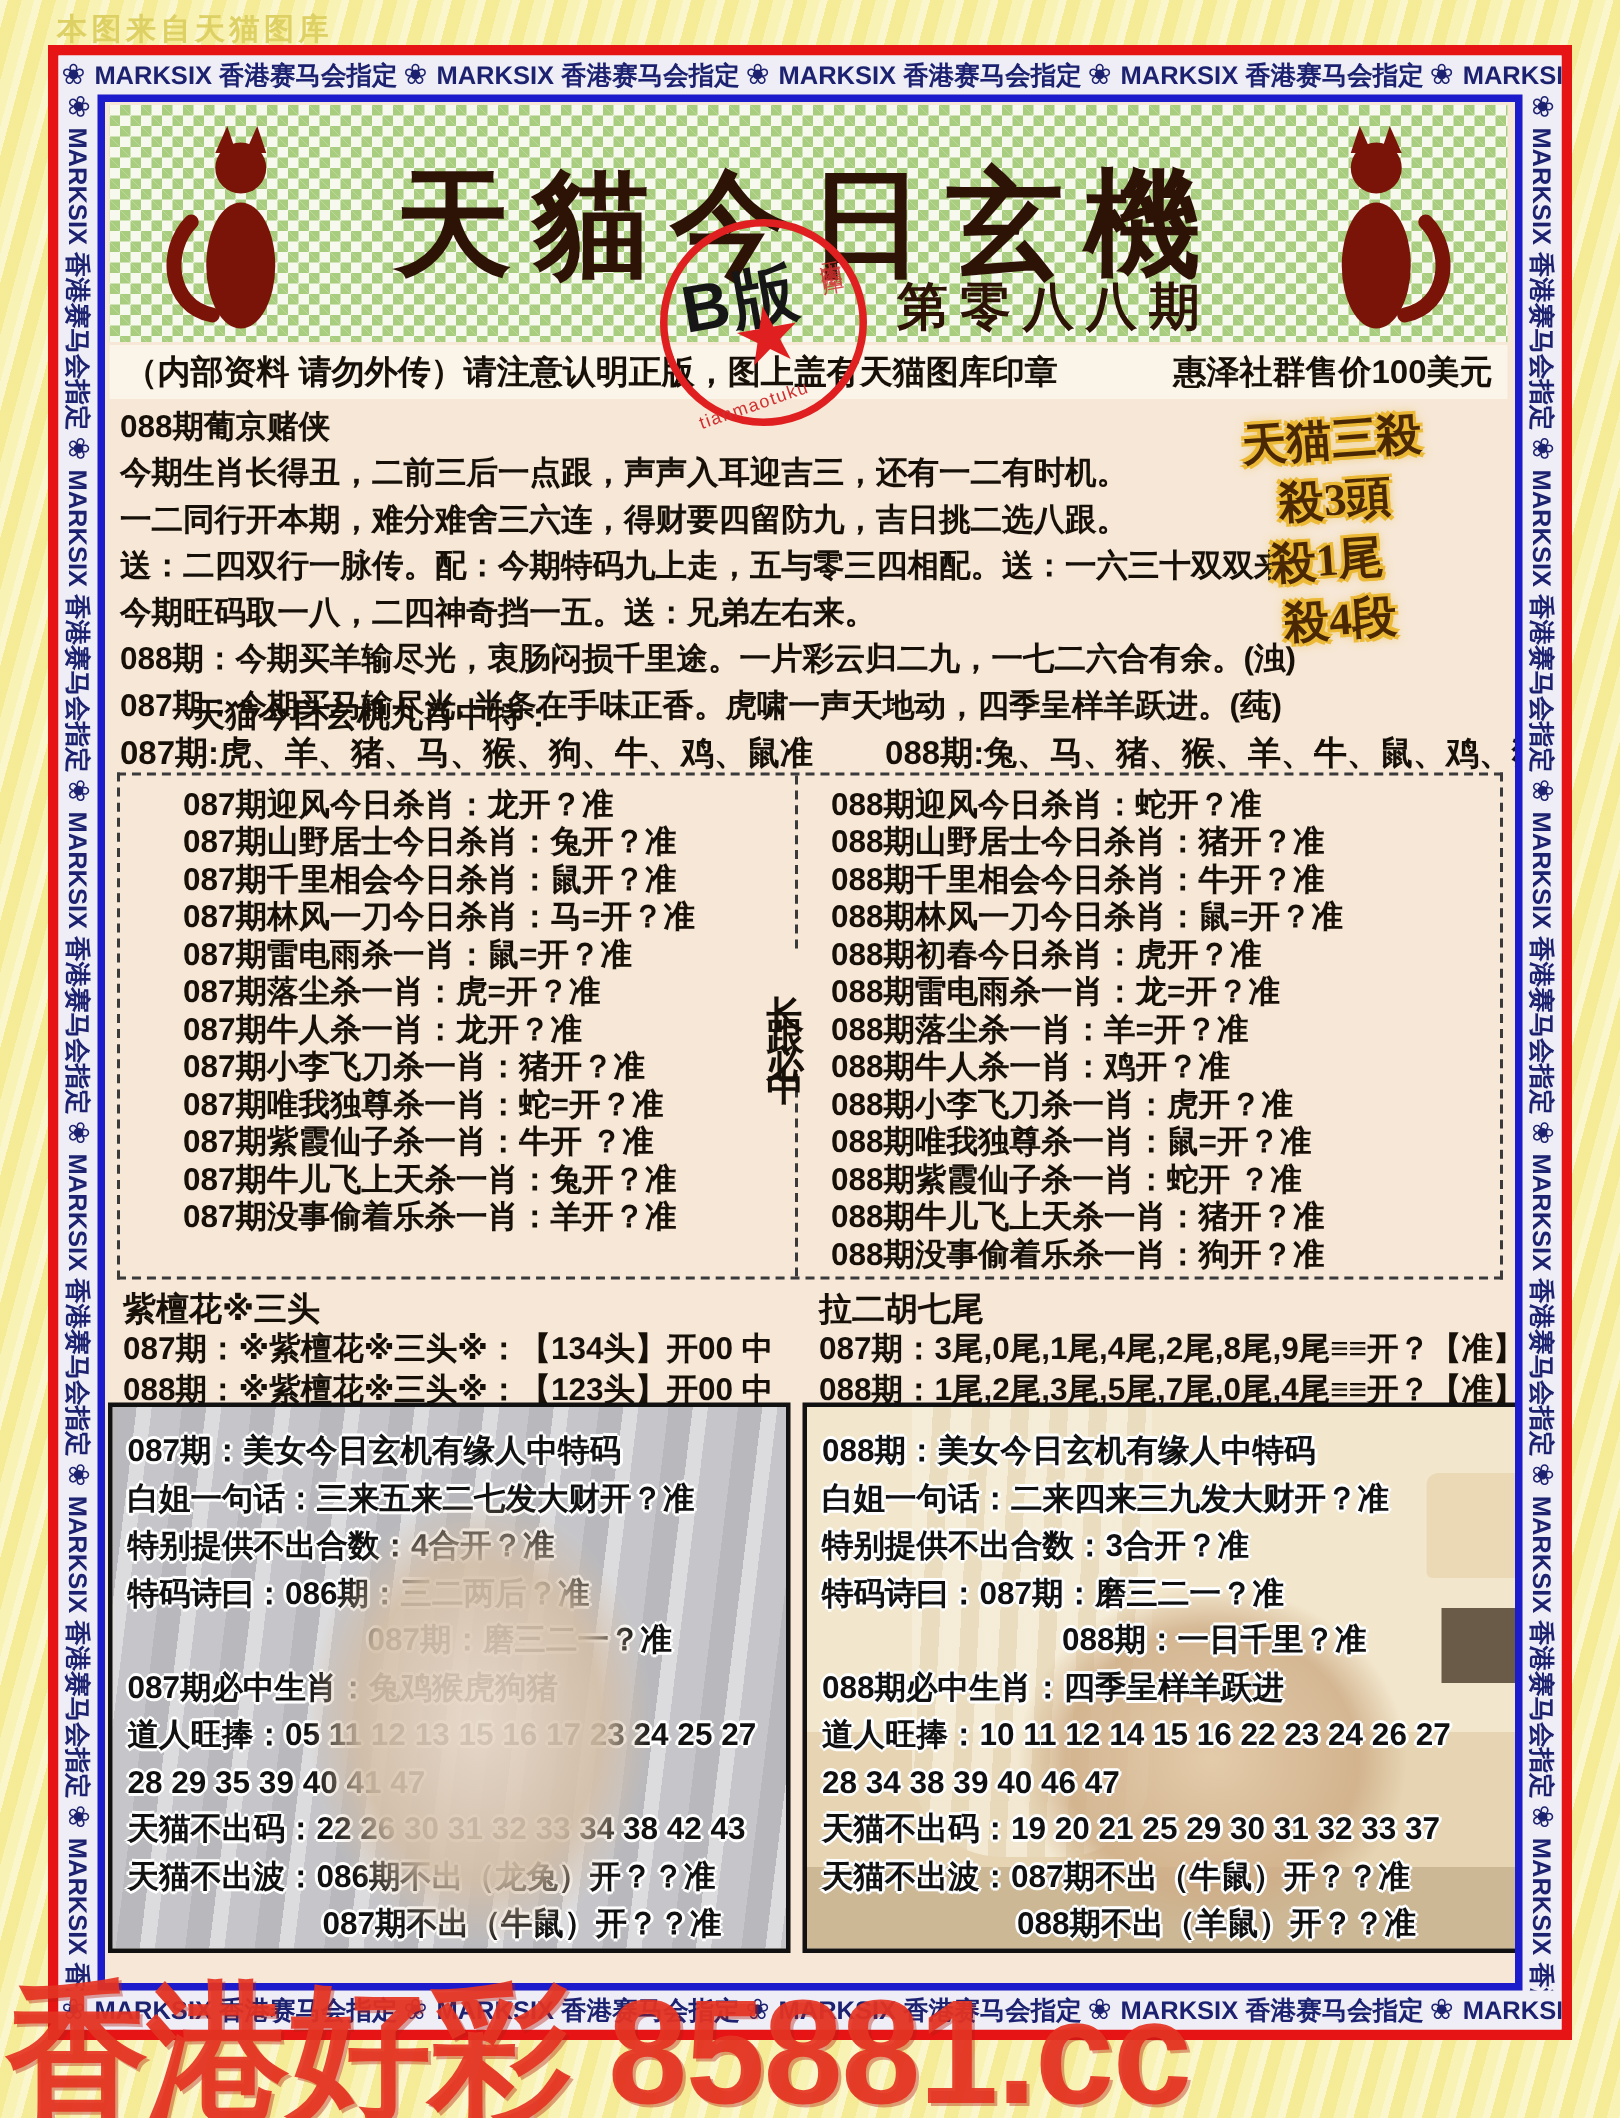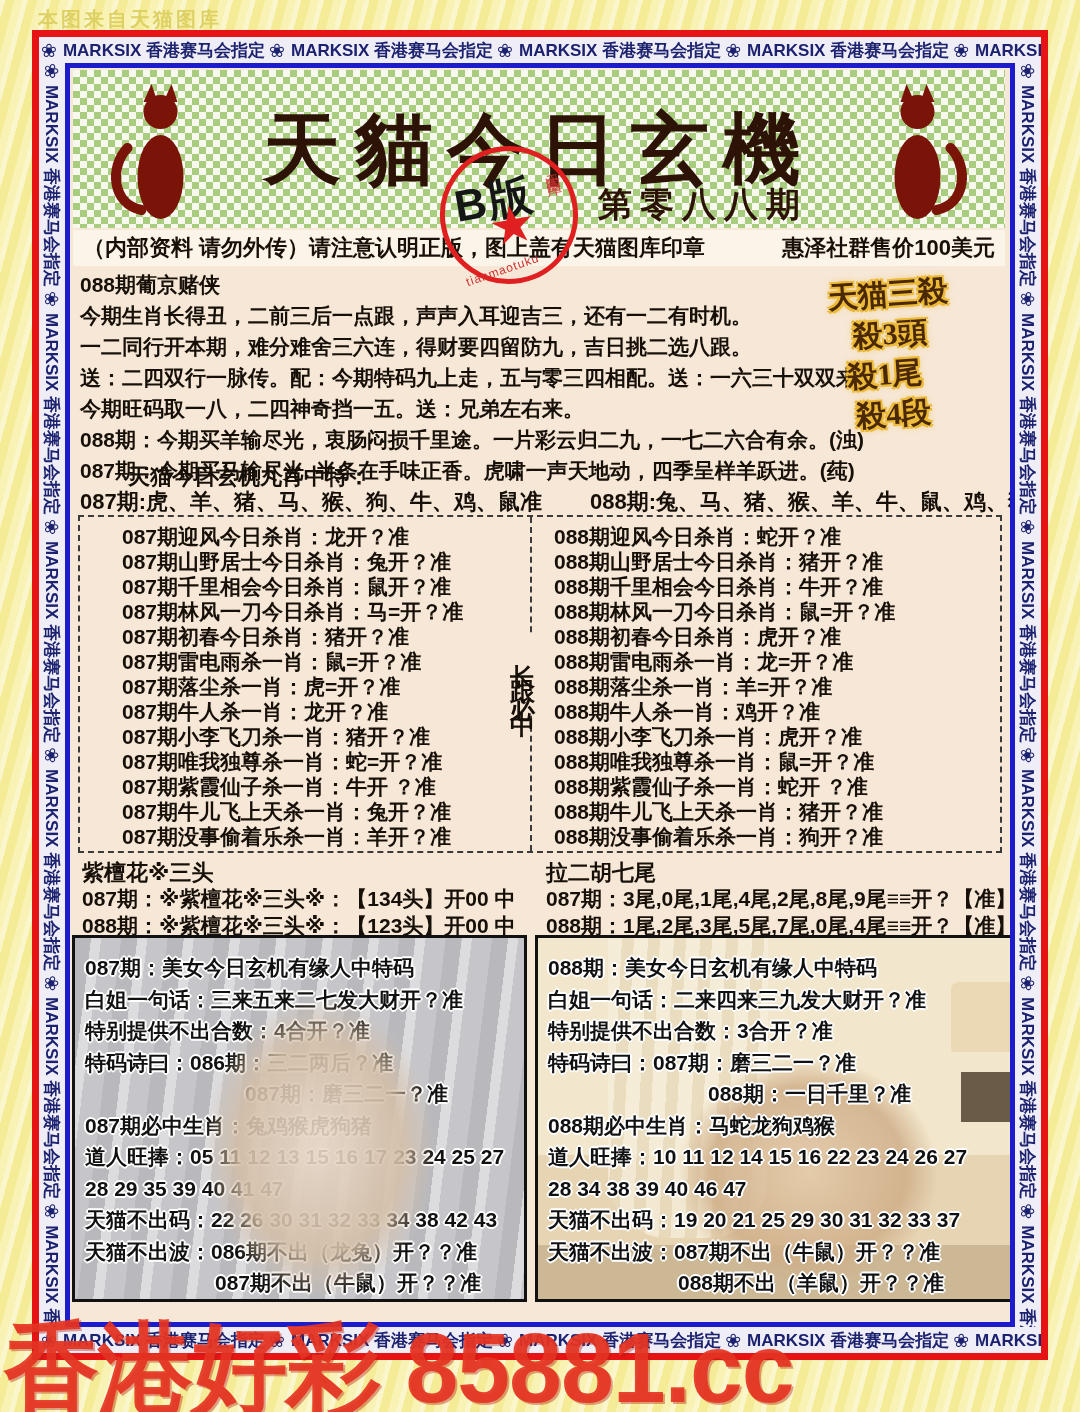--- a/index.html
+++ b/index.html
@@ -251,21 +251,20 @@
         </div>
 
         <div class="kills">
           <div class="kills-divider"></div>
           <div class="kills-center">长跟必中</div>
           <div class="kills-col kills-col-left">
             <div>087期迎风今日杀肖：龙开？准</div>
             <div>087期山野居士今日杀肖：兔开？准</div>
             <div>087期千里相会今日杀肖：鼠开？准</div>
             <div>087期林风一刀今日杀肖：马=开？准</div>
-            <div>087期初春今日杀肖：猪开？准</div>
             <div>087期雷电雨杀一肖：鼠=开？准</div>
             <div>087期落尘杀一肖：虎=开？准</div>
             <div>087期牛人杀一肖：龙开？准</div>
             <div>087期小李飞刀杀一肖：猪开？准</div>
             <div>087期唯我独尊杀一肖：蛇=开？准</div>
             <div>087期紫霞仙子杀一肖：牛开 ？准</div>
             <div>087期牛儿飞上天杀一肖：兔开？准</div>
             <div>087期没事偷着乐杀一肖：羊开？准</div>
           </div>
           <div class="kills-col kills-col-right">
@@ -311,21 +310,21 @@
         <div class="photo photo-right">
           <div class="curtain"></div>
           <div class="lamp"></div>
           <div class="figure"></div>
           <div class="photo-text">
             <div>088期：美女今日玄机有缘人中特码</div>
             <div>白姐一句话：二来四来三九发大财开？准</div>
             <div>特别提供不出合数：3合开？准</div>
             <div>特码诗曰：087期：磨三二一？准</div>
             <div class="indent1">088期：一日千里？准</div>
-            <div>088期必中生肖：马蛇龙狗鸡猴</div>
+            <div>088期必中生肖：四季呈样羊跃进</div>
             <div>道人旺捧：10 11 12 14 15 16 22 23 24 26 27</div>
             <div>28 34 38 39 40 46 47</div>
             <div>天猫不出码：19 20 21 25 29 30 31 32 33 37</div>
             <div>天猫不出波：087期不出（牛鼠）开？？准</div>
             <div class="indent2">088期不出（羊鼠）开？？准</div>
           </div>
         </div>
 
       </div>
     </div>

